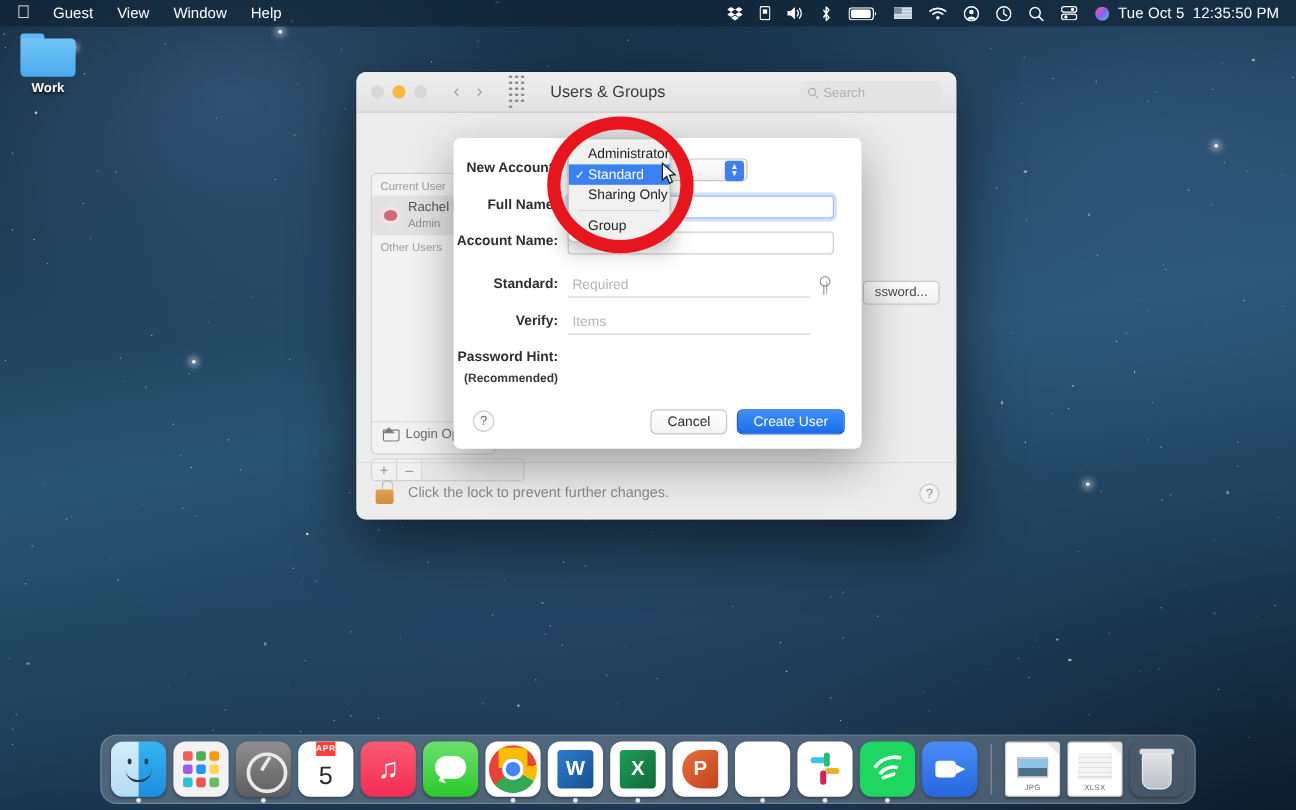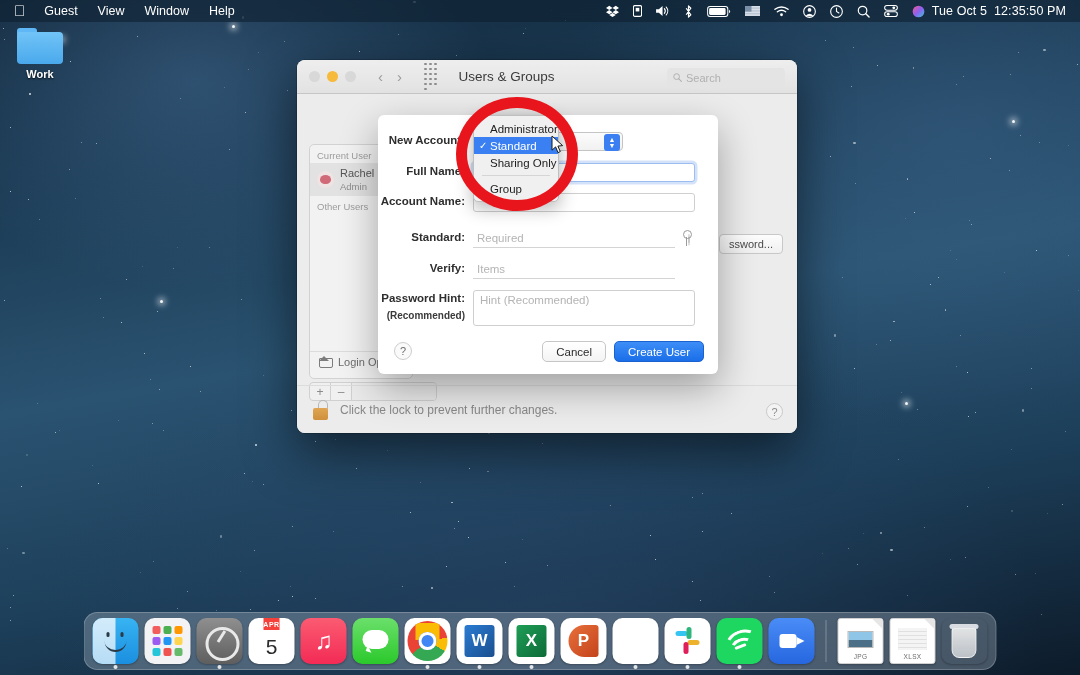--- a/index.html
+++ b/index.html
@@ -957,21 +957,20 @@
     <div class="frow" style="left:0; top:145px;">
       <span class="flabel">Verify:</span>
       <span class="underline-input">Items</span>
     </div>
 
     <div class="frow" style="left:0; top:175px;">
       <span class="flabel">
         <span>Password Hint:</span>
         <span class="sublabel">(Recommended)</span>
       </span>
-      <span class="hint-box">Hint (Recommended)</span>
     </div>
 
     <div class="sheet-help">?</div>
     <div class="sheet-btns">
       <span class="btn cancel">Cancel</span>
       <span class="btn primary">Create User</span>
     </div>
   </div>
 
   <div id="dropdown">

